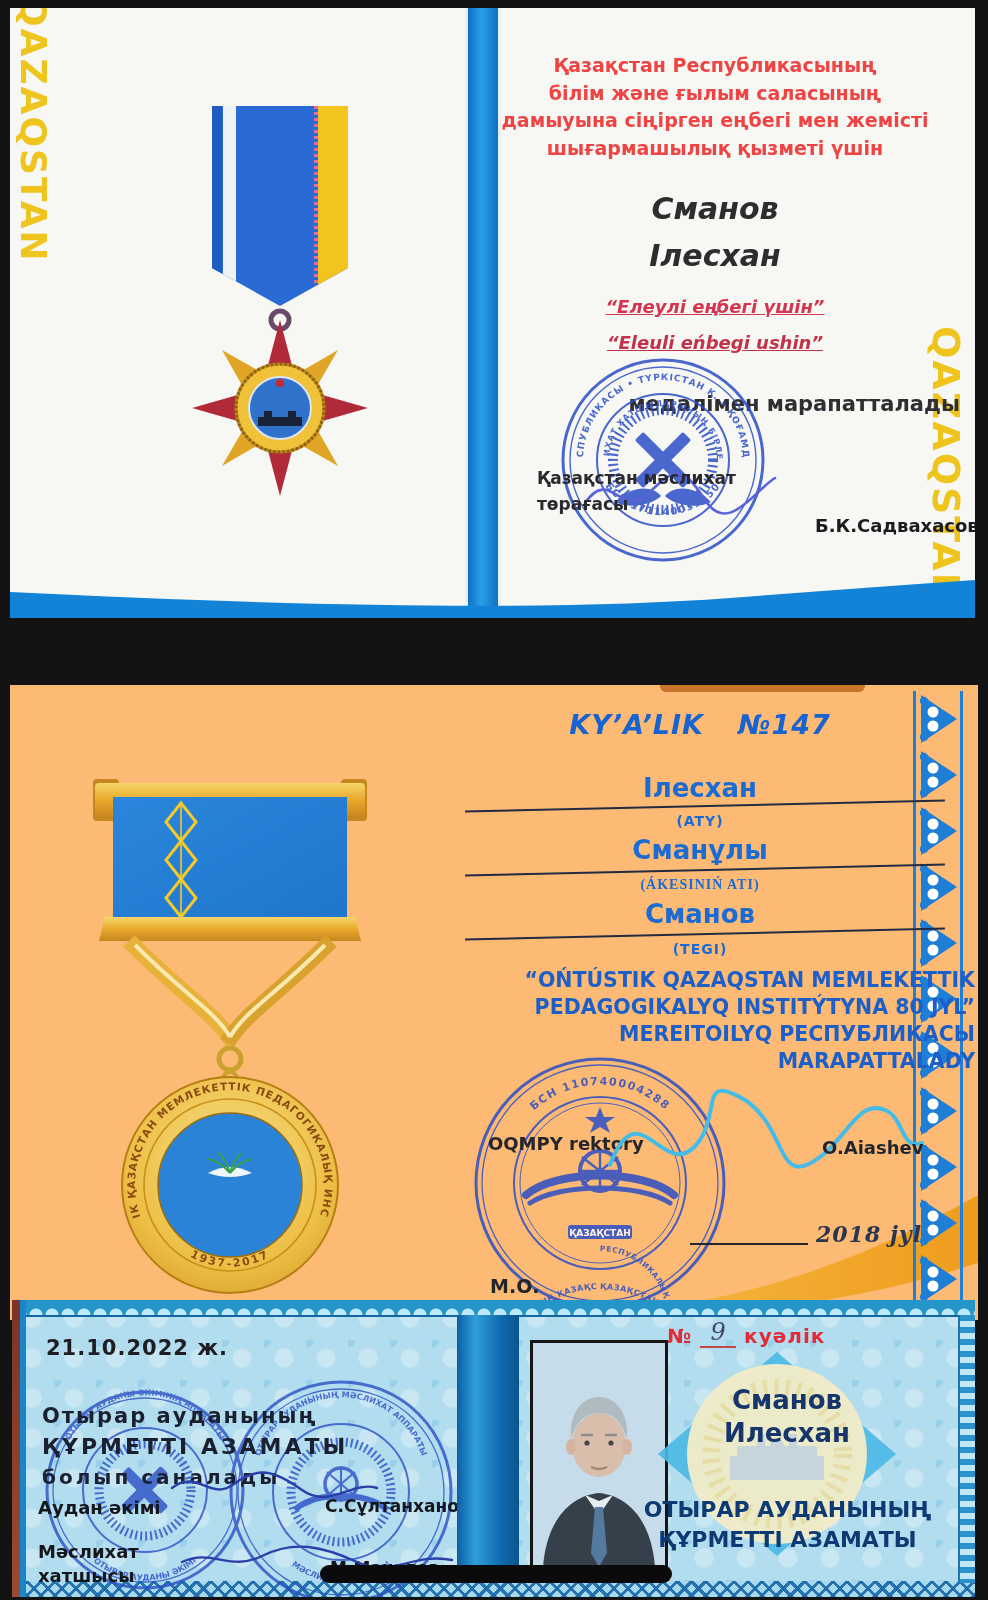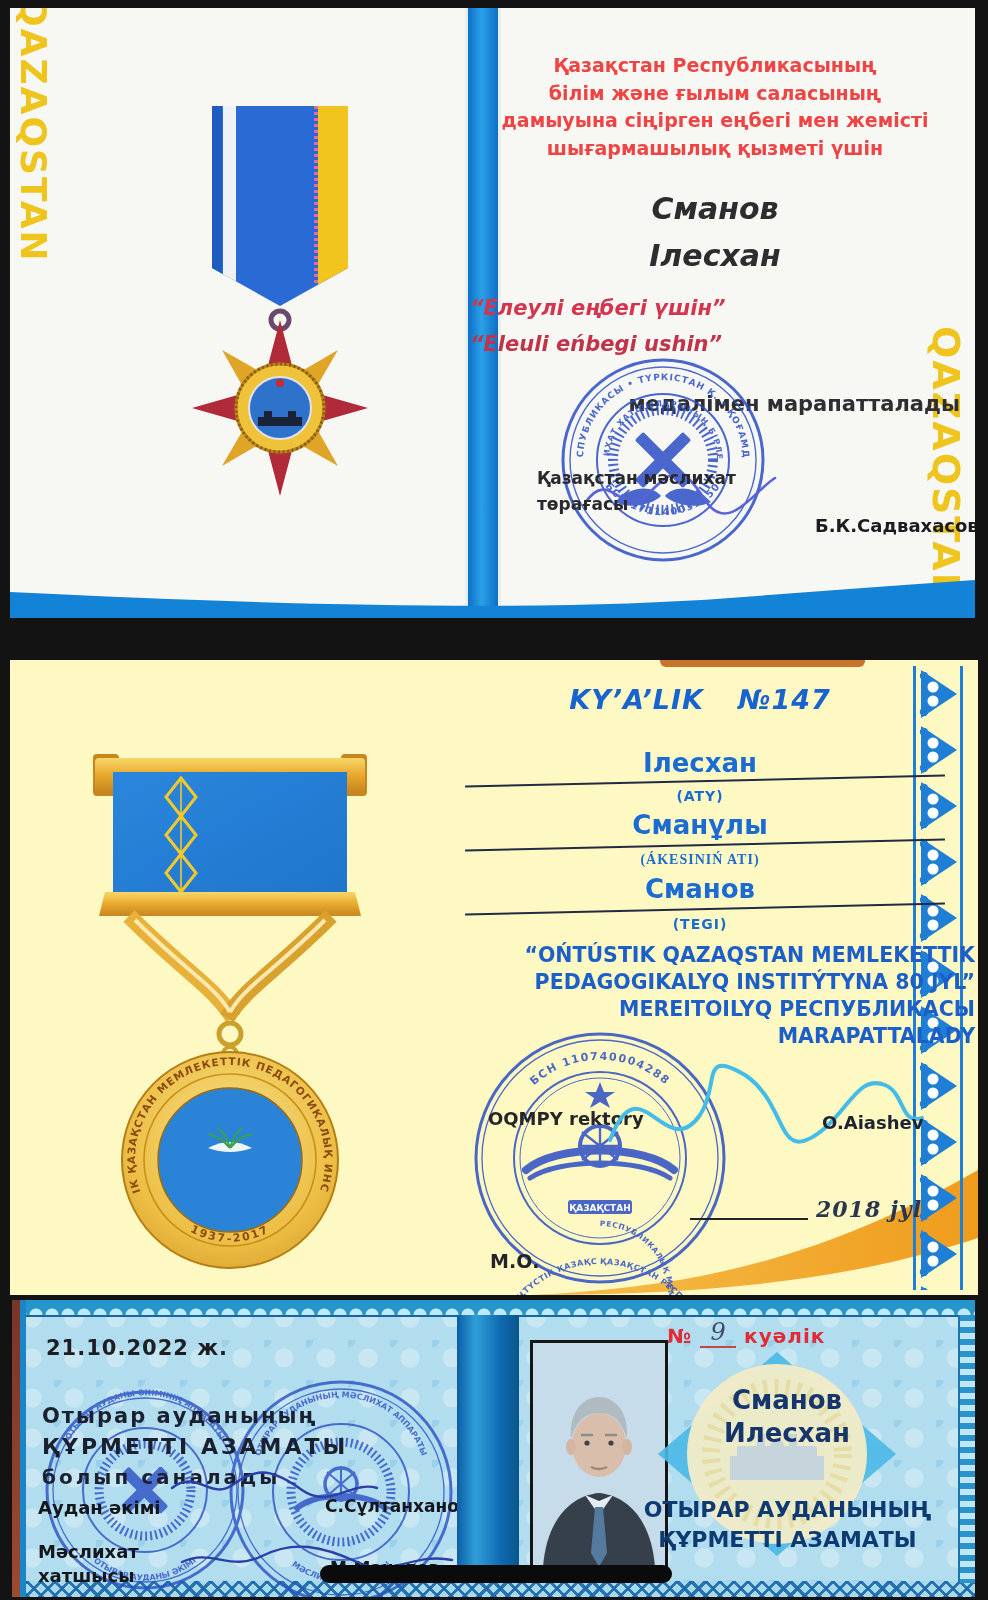--- a/index.html
+++ b/index.html
@@ -1,31 +1,31 @@
 <!DOCTYPE html>
 <html><head>
 <meta charset="utf-8">
 <style>
   html,body{margin:0;padding:0;background:#131313;}
   #stage{position:relative;width:988px;height:1600px;background:#131313;overflow:hidden;
          font-family:"DejaVu Sans","Liberation Sans",sans-serif;}
   .abs{position:absolute;}
   .photo{position:absolute;overflow:hidden;}
   #photo1{left:10px;top:8px;width:965px;height:610px;background:#f7f7f4;}
-  #photo2{left:10px;top:660px;width:968px;height:635px;background:#fef9c3;}
+  #photo2{left:10px;top:685px;width:968px;height:635px;background:#fdba74;}
   #photo3{left:12px;top:1300px;width:963px;height:297px;background:#b2ddee;
     background-image:
       radial-gradient(circle at 20px 18px, rgba(255,255,255,.30) 9px, transparent 10px),
       radial-gradient(circle at 0px 0px, rgba(70,165,215,.22) 7px, transparent 8px);
     background-size:42px 40px,42px 40px;}
   .vtext{font-weight:bold;color:#eec41d;transform-origin:0 0;transform:rotate(90deg);
          white-space:nowrap;letter-spacing:2px;}
   .ded{color:#ef4444;font-weight:600;font-size:19px;line-height:1.45;text-align:center;}
   .bigname{color:#2d2d30;font-weight:bold;font-style:italic;font-size:30px;line-height:1.55;text-align:center;}
-  .redline{font-weight:bold;font-style:italic;font-size:21px;}
+  .redline{font-weight:bold;font-style:italic;font-size:18px;text-align:center;text-decoration:underline;}
   .medals-line{color:#2f2f33;font-weight:600;font-size:21px;text-align:right;}
   .signer{color:#2a2a2e;font-weight:600;font-size:17px;line-height:1.5;}
   .stampText{fill:#2b4ec6;font-weight:bold;font-family:"DejaVu Sans",sans-serif;}
   .stampBlue{stroke:#2b4ec6;}
   .title2{color:#1763cf;font-weight:bold;font-style:italic;font-size:27px;letter-spacing:1px;}
   .fval{color:#1a6bd4;font-weight:bold;font-size:26px;text-align:center;}
   .flab{color:#1a6bd4;font-weight:bold;font-size:14px;letter-spacing:1px;text-align:center;}
   .fline{height:2px;background:#222a44;transform:rotate(-1.3deg);}
   .cit{color:#1c5fc8;font-weight:bold;font-size:20.5px;line-height:1.32;text-align:right;}
   .h3t{font-weight:bold;color:#1b2030;text-align:left;}

